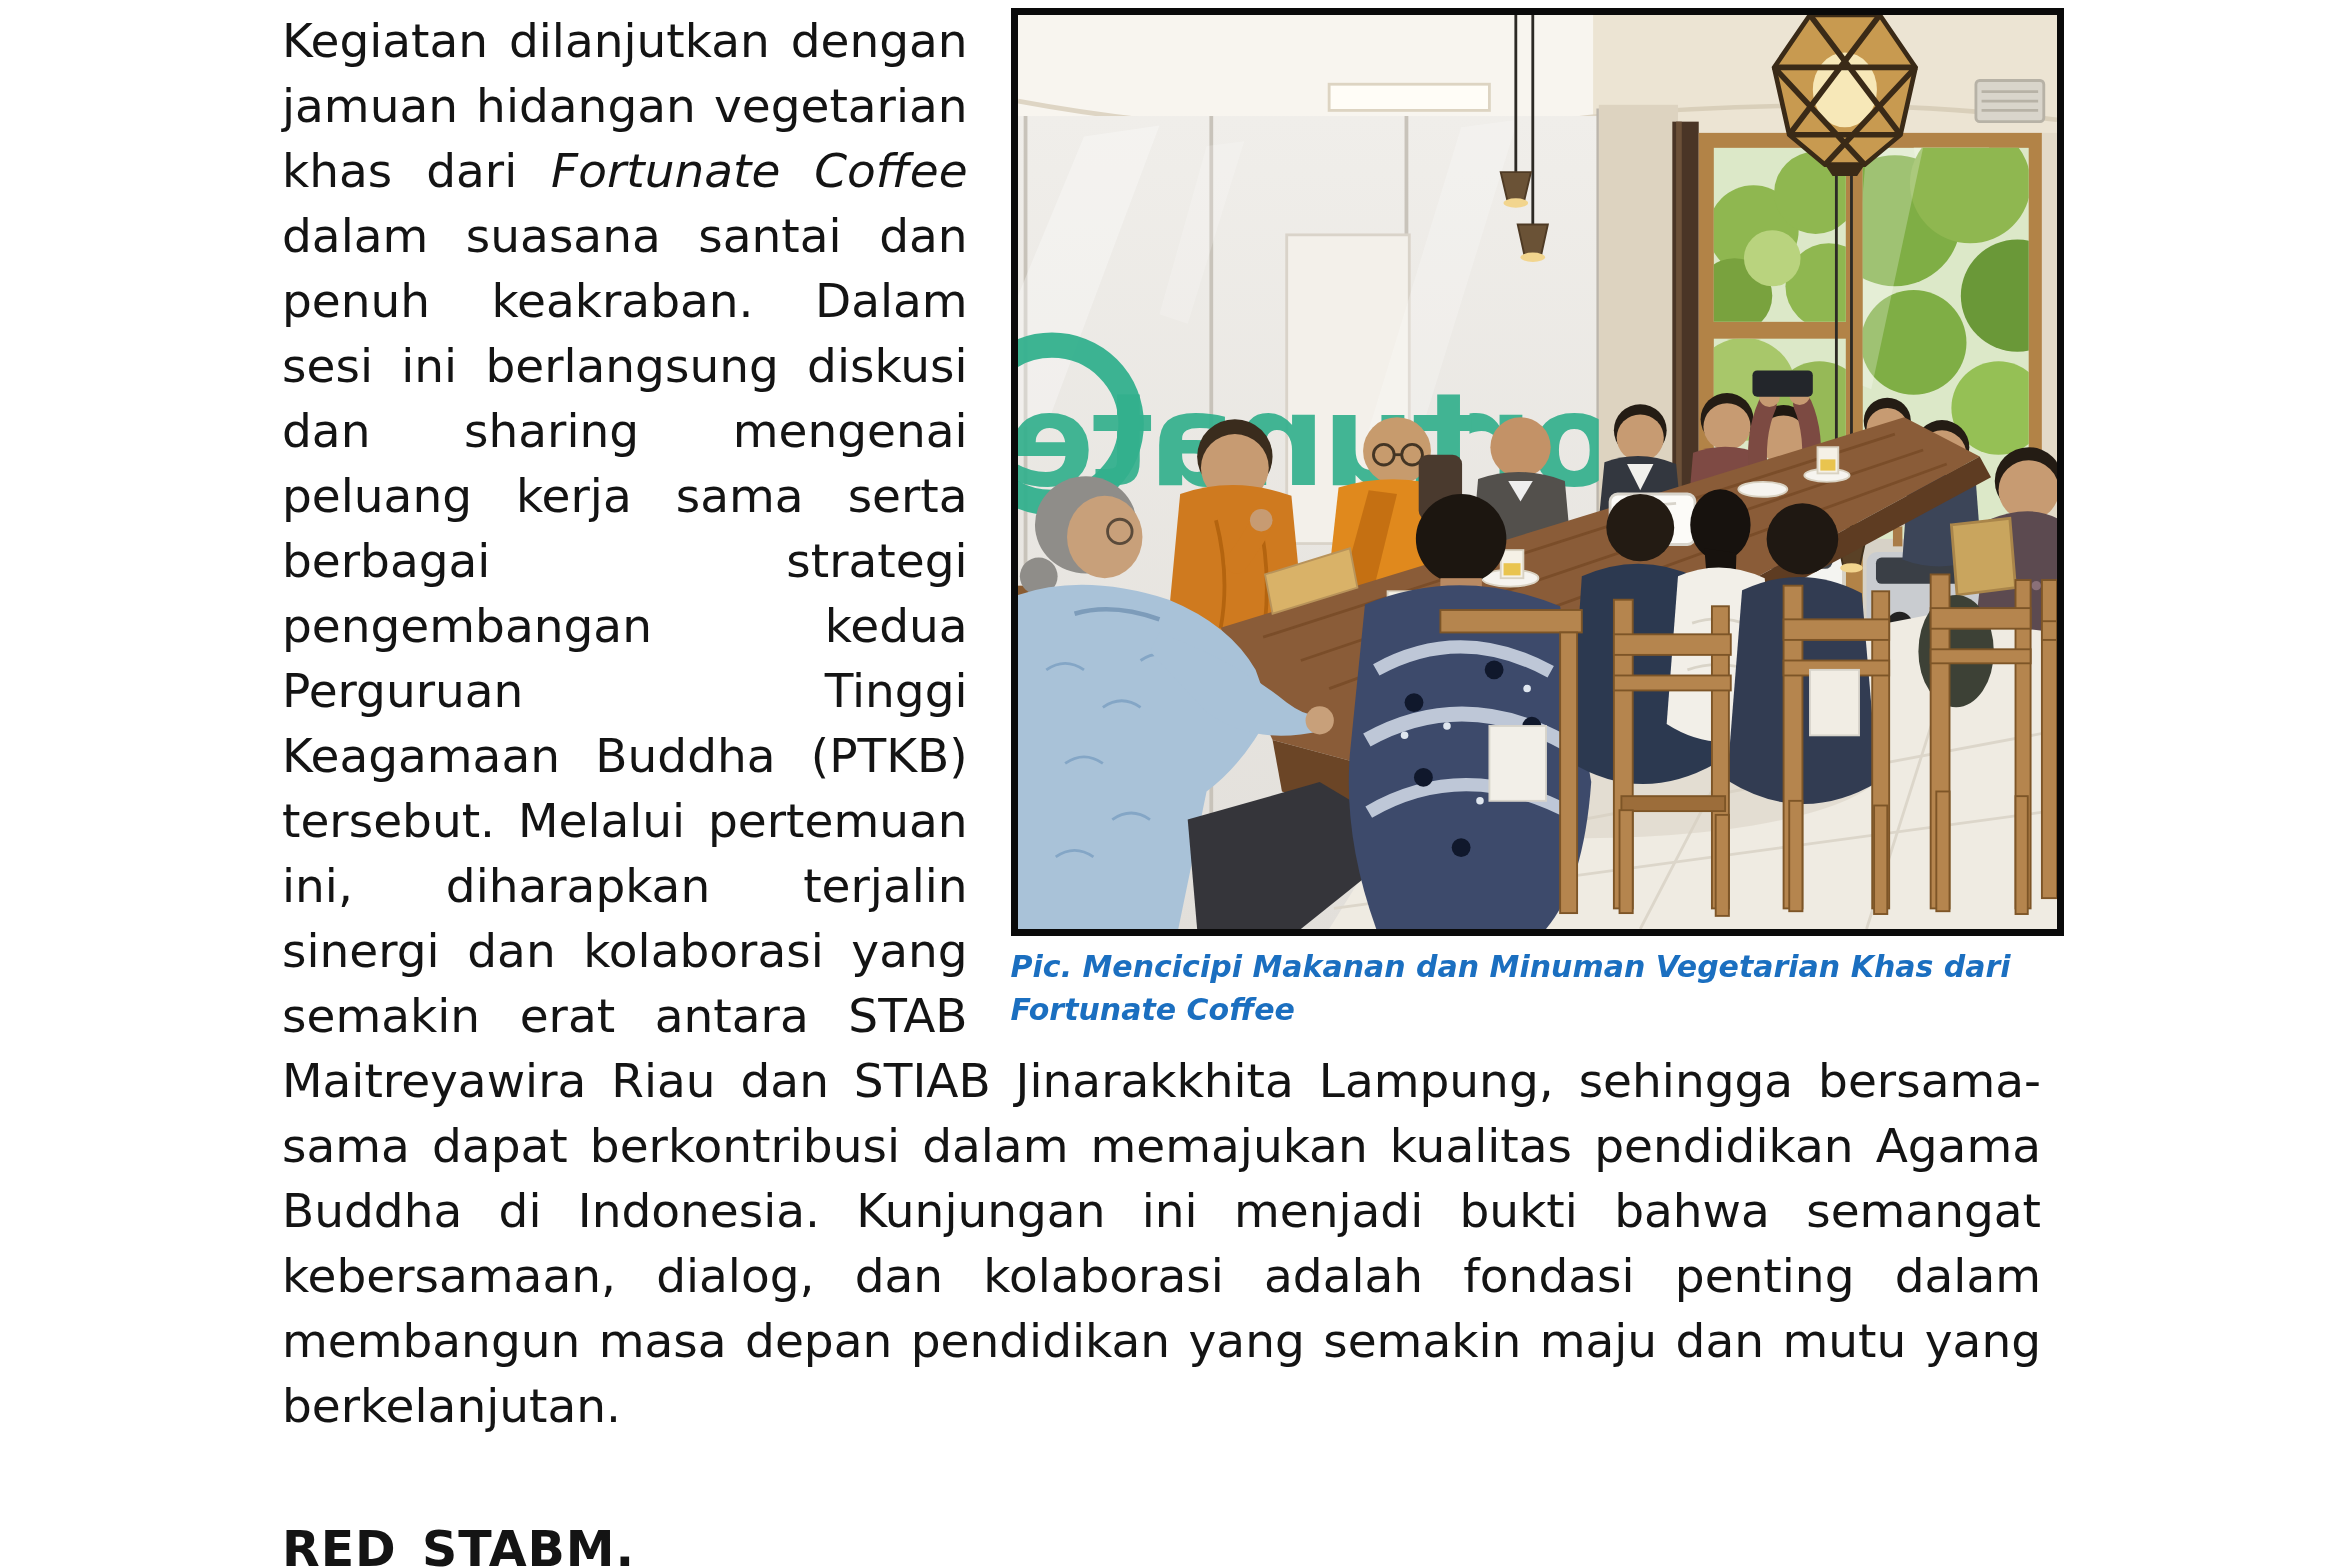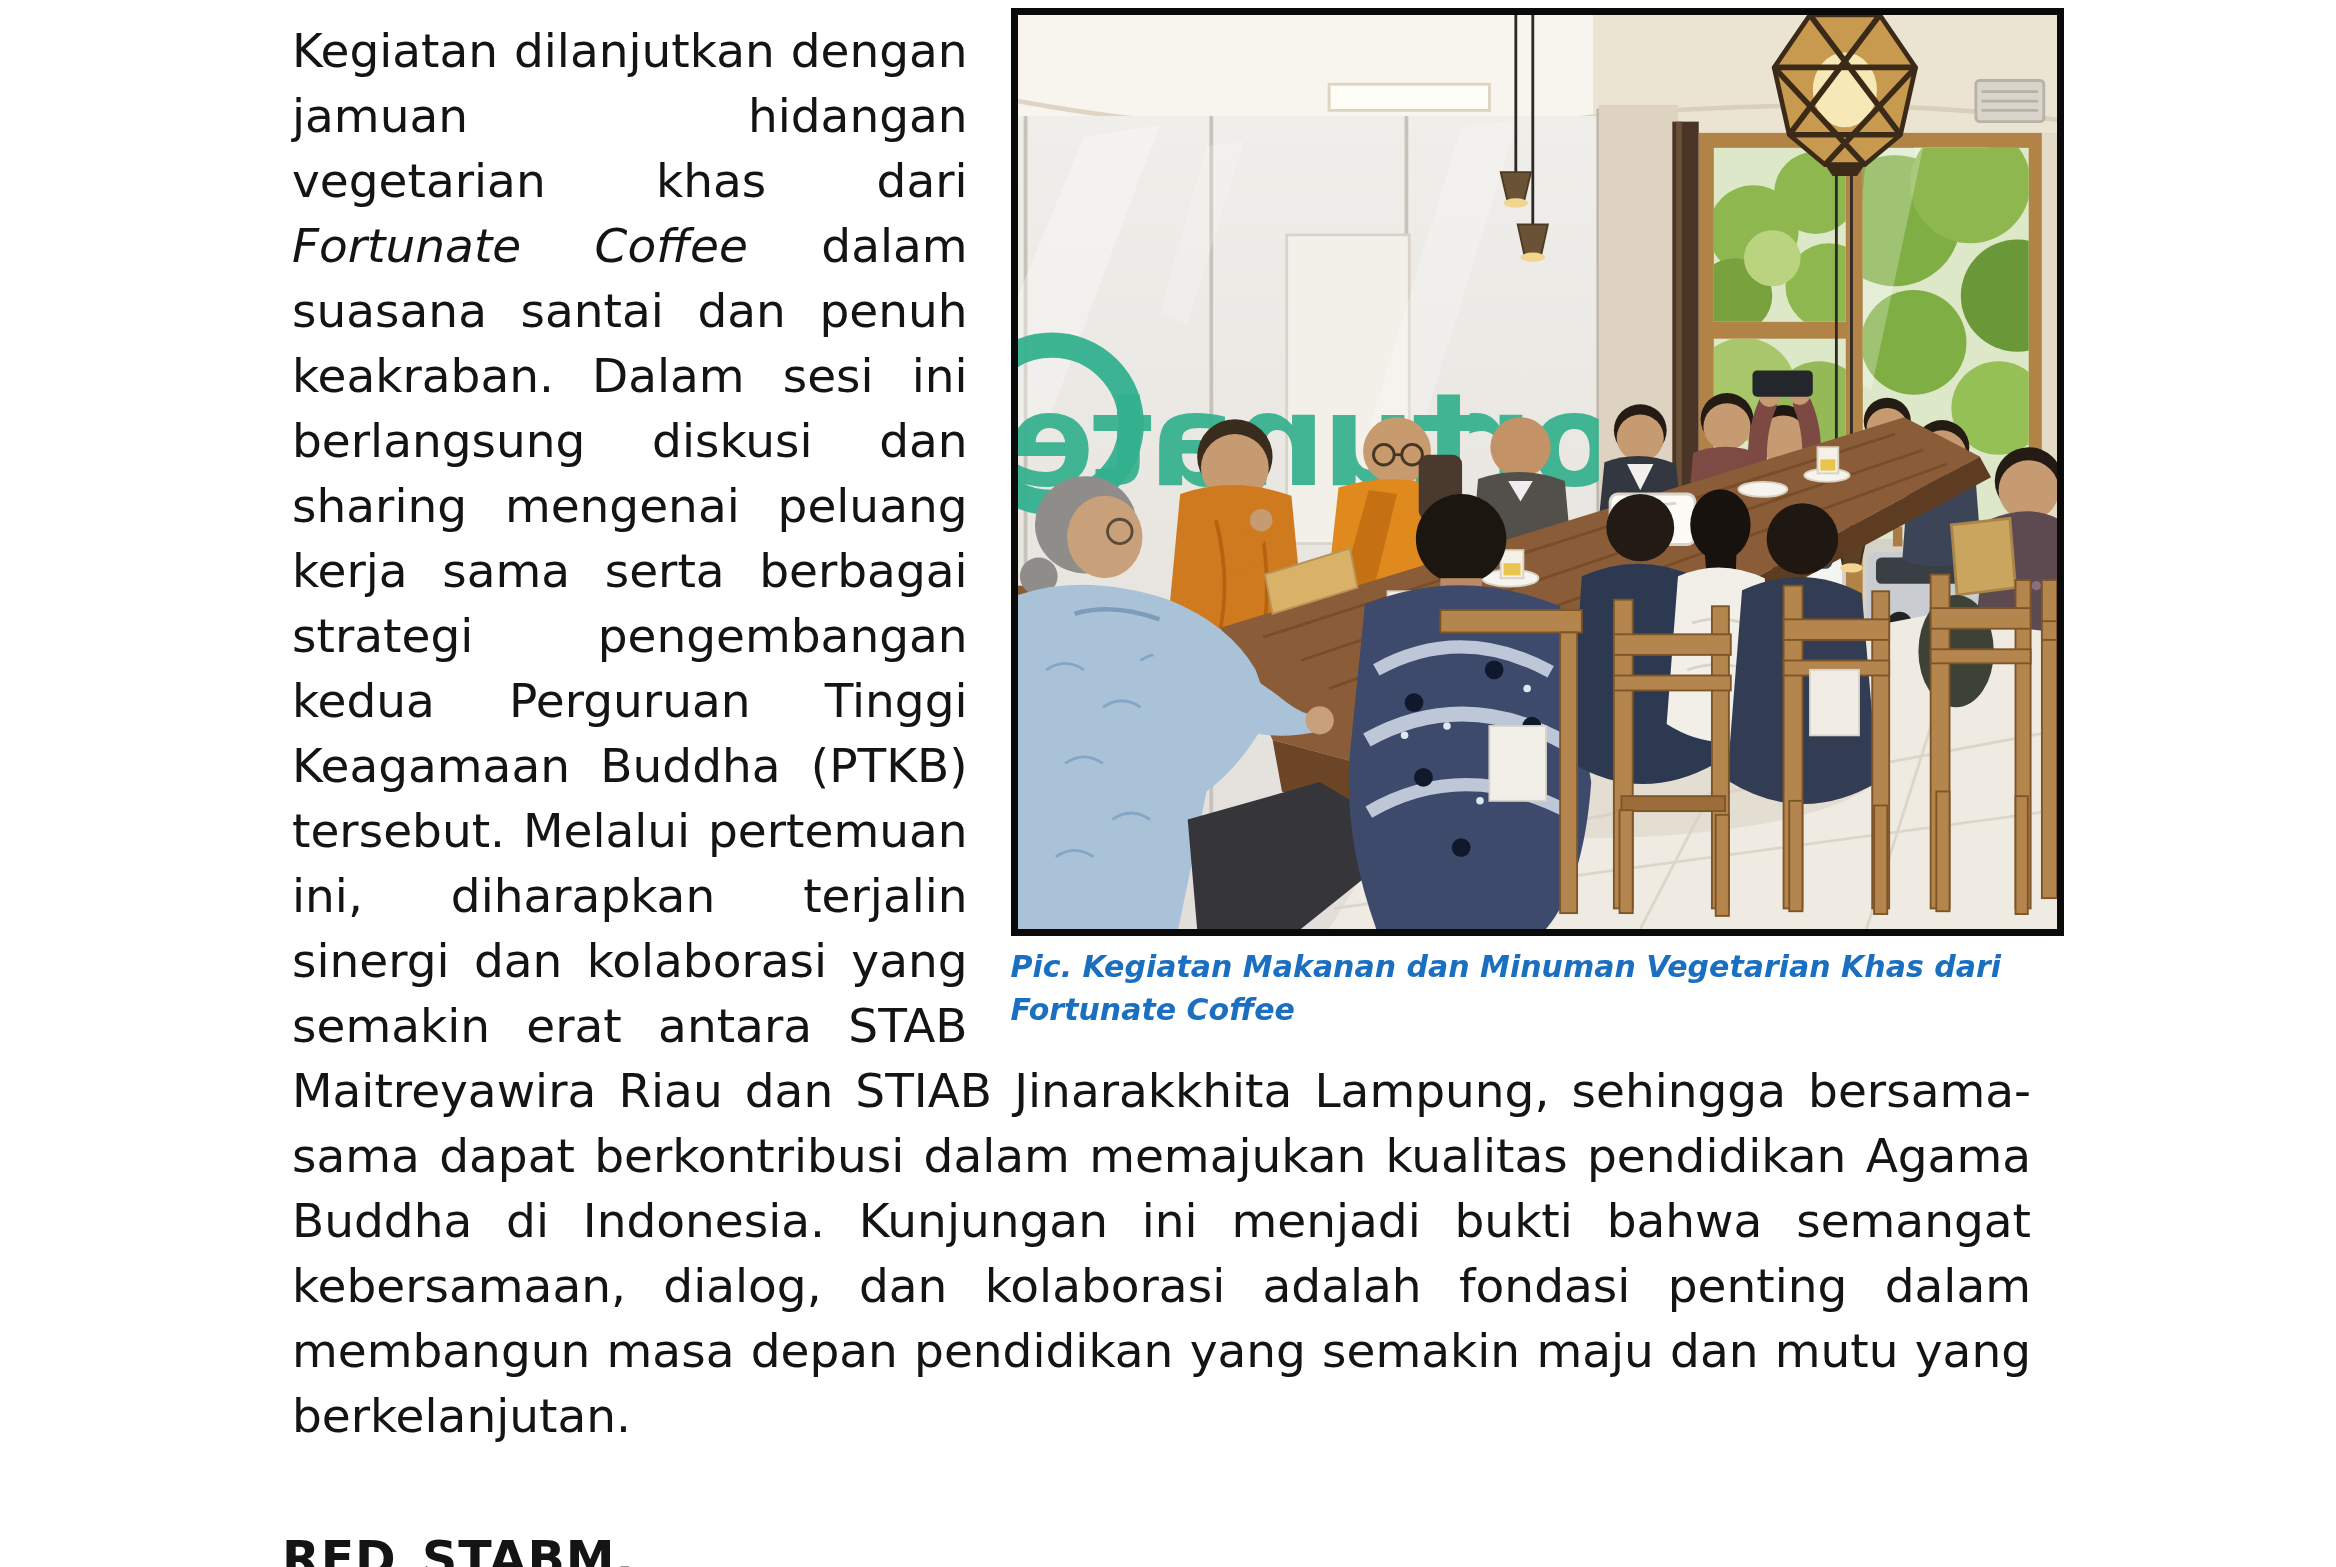--- a/index.html
+++ b/index.html
@@ -6,21 +6,21 @@
   .page{
     position:relative;
     width:2336px;height:1568px;
     background:#ffffff;
     overflow:hidden;
     font-family:"DejaVu Sans","Liberation Sans",sans-serif;
     color:#141414;
   }
   .content{position:absolute;left:282px;top:0;width:1759px;}
   .body-text{
-    margin:10px;padding-top:7.5px;
+    margin:0;padding-top:7.5px;
     font-size:47px;line-height:65px;
     text-align:justify;text-justify:inter-word;
   }
   .body-text i{font-style:italic;}
   .photo-figure{
     float:right;
     width:1053px;
     margin:7.5px -22.6px 0 43px;
   }
   .photo-frame{
@@ -360,21 +360,21 @@
               <rect x="974" y="830" width="14" height="128"></rect>
               <rect x="1058" y="835" width="13" height="126"></rect>
             </g>
             <g>
               <rect x="1086" y="604" width="16" height="340"></rect>
               <rect x="1086" y="648" width="16" height="20"></rect>
             </g>
           </g>
         </svg>
       </div>
-      <figcaption class="caption">Pic. Kegiatan Makanan dan Minuman Vegetarian Khas dari Fortunate Coffee</figcaption>
+      <figcaption class="caption">Pic. Mencicipi Makanan dan Minuman Vegetarian Khas dari Fortunate Coffee</figcaption>
     </figure>
 
     <p class="body-text"><span>Kegiatan dilanjutkan dengan jamuan hidangan vegetarian khas dari </span><i>Fortunate Coffee</i><span> dalam suasana santai dan penuh keakraban. Dalam sesi ini berlangsung diskusi dan sharing mengenai peluang kerja sama serta berbagai strategi pengembangan kedua Perguruan Tinggi Keagamaan Buddha (PTKB) tersebut. Melalui pertemuan ini, diharapkan terjalin sinergi dan kolaborasi yang semakin erat antara STAB Maitreyawira Riau dan STIAB Jinarakkhita Lampung, sehingga bersama-sama dapat berkontribusi dalam memajukan kualitas pendidikan Agama Buddha di Indonesia. Kunjungan ini menjadi bukti bahwa semangat kebersamaan, dialog, dan kolaborasi adalah fondasi penting dalam membangun masa depan pendidikan yang semakin maju dan mutu yang berkelanjutan.</span></p>
 
     <p class="byline">RED_STABM.</p>
 
   </div>
 </div>
 
 

